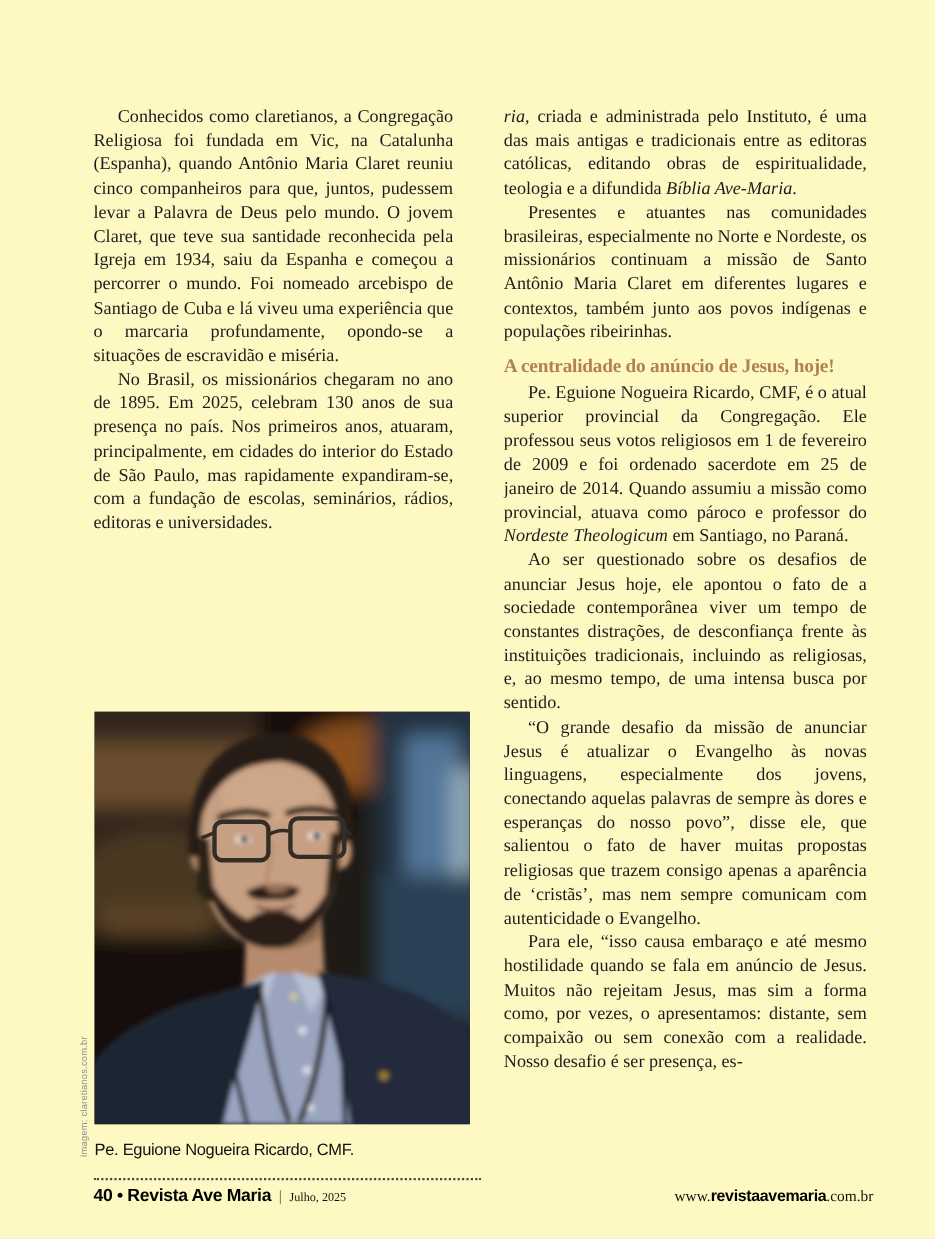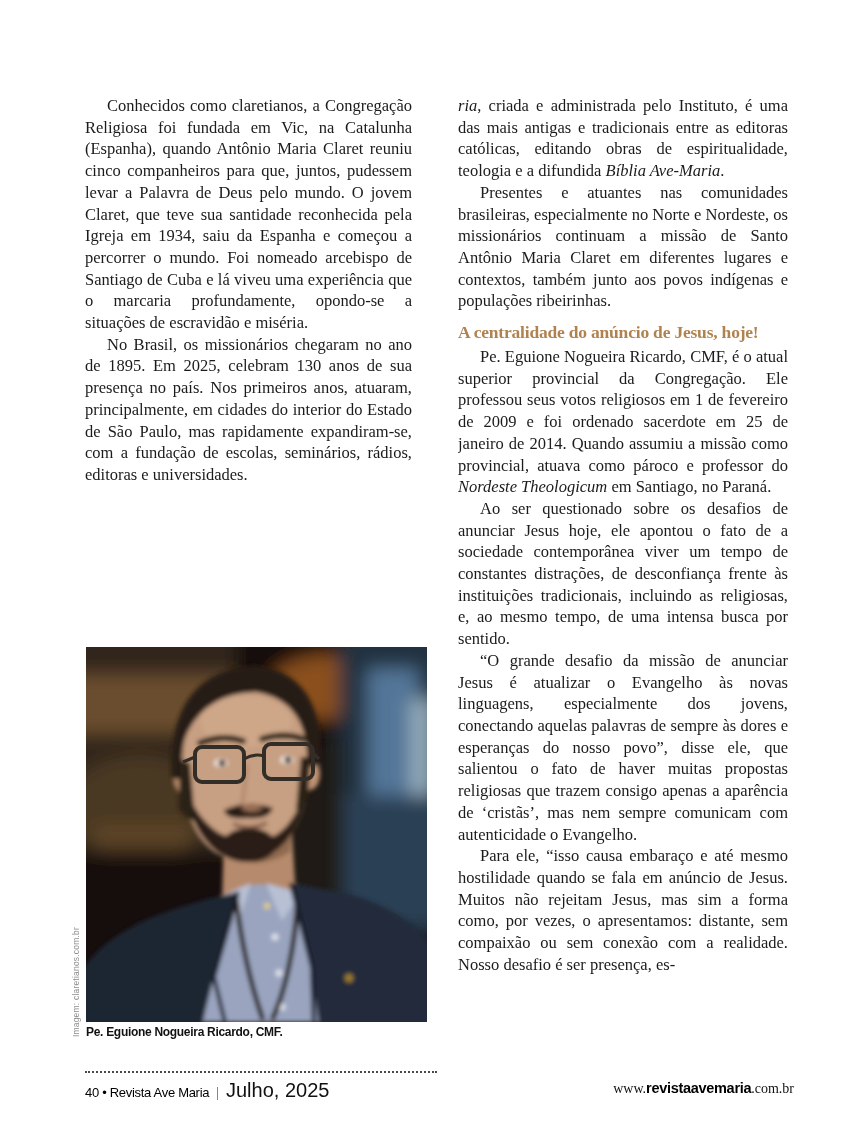--- a/index.html
+++ b/index.html
@@ -1,19 +1,19 @@
 <!DOCTYPE html>
 <html lang="pt"><head>
 <meta charset="utf-8">
 <title>Revista Ave Maria — página 40</title>
 <style>
   html,body { margin:0; padding:0; background:#e8e8e8; }
   .page {
     position:relative; width:850px; height:1126px; margin:0 auto;
-    background:#ffffff; overflow:hidden;
+    background:#fef9c3; overflow:hidden;
     font-family:"Liberation Serif", serif; color:#1b1b1b;
   }
   
   .col { position:absolute; top:95px; text-align:justify;
          font-size:16.5px; line-height:21.7px; }
   .col-left  { left:85px;  width:327px; height:550px; overflow:hidden; }
   .col-right { left:458px; width:330px; height:945px; overflow:hidden; }
   .col p { margin:0; }
   .col p.indent { text-indent:22px; }
   .it { font-style:italic; }
@@ -21,45 +21,45 @@
     margin:10px 0 3px 0;
     font-family:Liberation Serif, serif;
     font-weight:bold; font-size:17.5px; line-height:21px;
     letter-spacing:-0.2px; color:#b0824f; text-align:left;
   }
   
   .figure { position:absolute; left:86px; top:647px; width:341px; margin:0; }
   .photo  { width:341px; height:375px; overflow:hidden; background:#1f1a15; }
   .photo svg { display:block; }
   .caption {
-    margin-top:3px;
+    margin-top:15px;
     font-family:"Liberation Sans", sans-serif;
-    font-weight:bold; font-size:12px; letter-spacing:-0.3px; color:#111;
+    font-weight:normal; font-size:15px; letter-spacing:-0.3px; color:#111;
   }
   .credit {
     position:absolute; left:-15px; bottom:2px;
     writing-mode:vertical-rl; transform:rotate(180deg);
     font-family:"Liberation Sans", sans-serif;
     font-size:8.5px; color:#8d8d8d; letter-spacing:0.2px; white-space:nowrap;
   }
   
   .footer-rule {
     position:absolute; left:85px; top:1071px; width:352px;
     border-top:2px dotted #4a4a4a; height:0;
   }
   .footer-left {
     position:absolute; left:85px; top:1079px;
     display:flex; align-items:baseline; gap:7px; white-space:nowrap;
   }
   .footer-brand {
     font-family:"Liberation Sans", sans-serif;
-    font-weight:normal; font-size:13px; letter-spacing:-0.3px; color:#000;
+    font-weight:bold; font-size:16px; letter-spacing:-0.3px; color:#000;
   }
   .footer-sep { color:#555; font-family:"Liberation Serif", serif; font-size:14px; }
-  .footer-date { font-family:Liberation Sans, sans-serif; font-size:20px; color:#111; }
+  .footer-date { font-family:Liberation Serif, serif; font-size:11px; color:#111; }
   .footer-right {
     position:absolute; right:56px; top:1080px; white-space:nowrap;
     font-family:"Liberation Serif", serif; font-size:14px; color:#111;
   }
   .footer-right .url-bold {
     font-family:"Liberation Sans", sans-serif;
     font-weight:bold; font-size:14.5px; letter-spacing:-0.3px; color:#000;margin-top:14px;
   }
 </style>
 </head>

